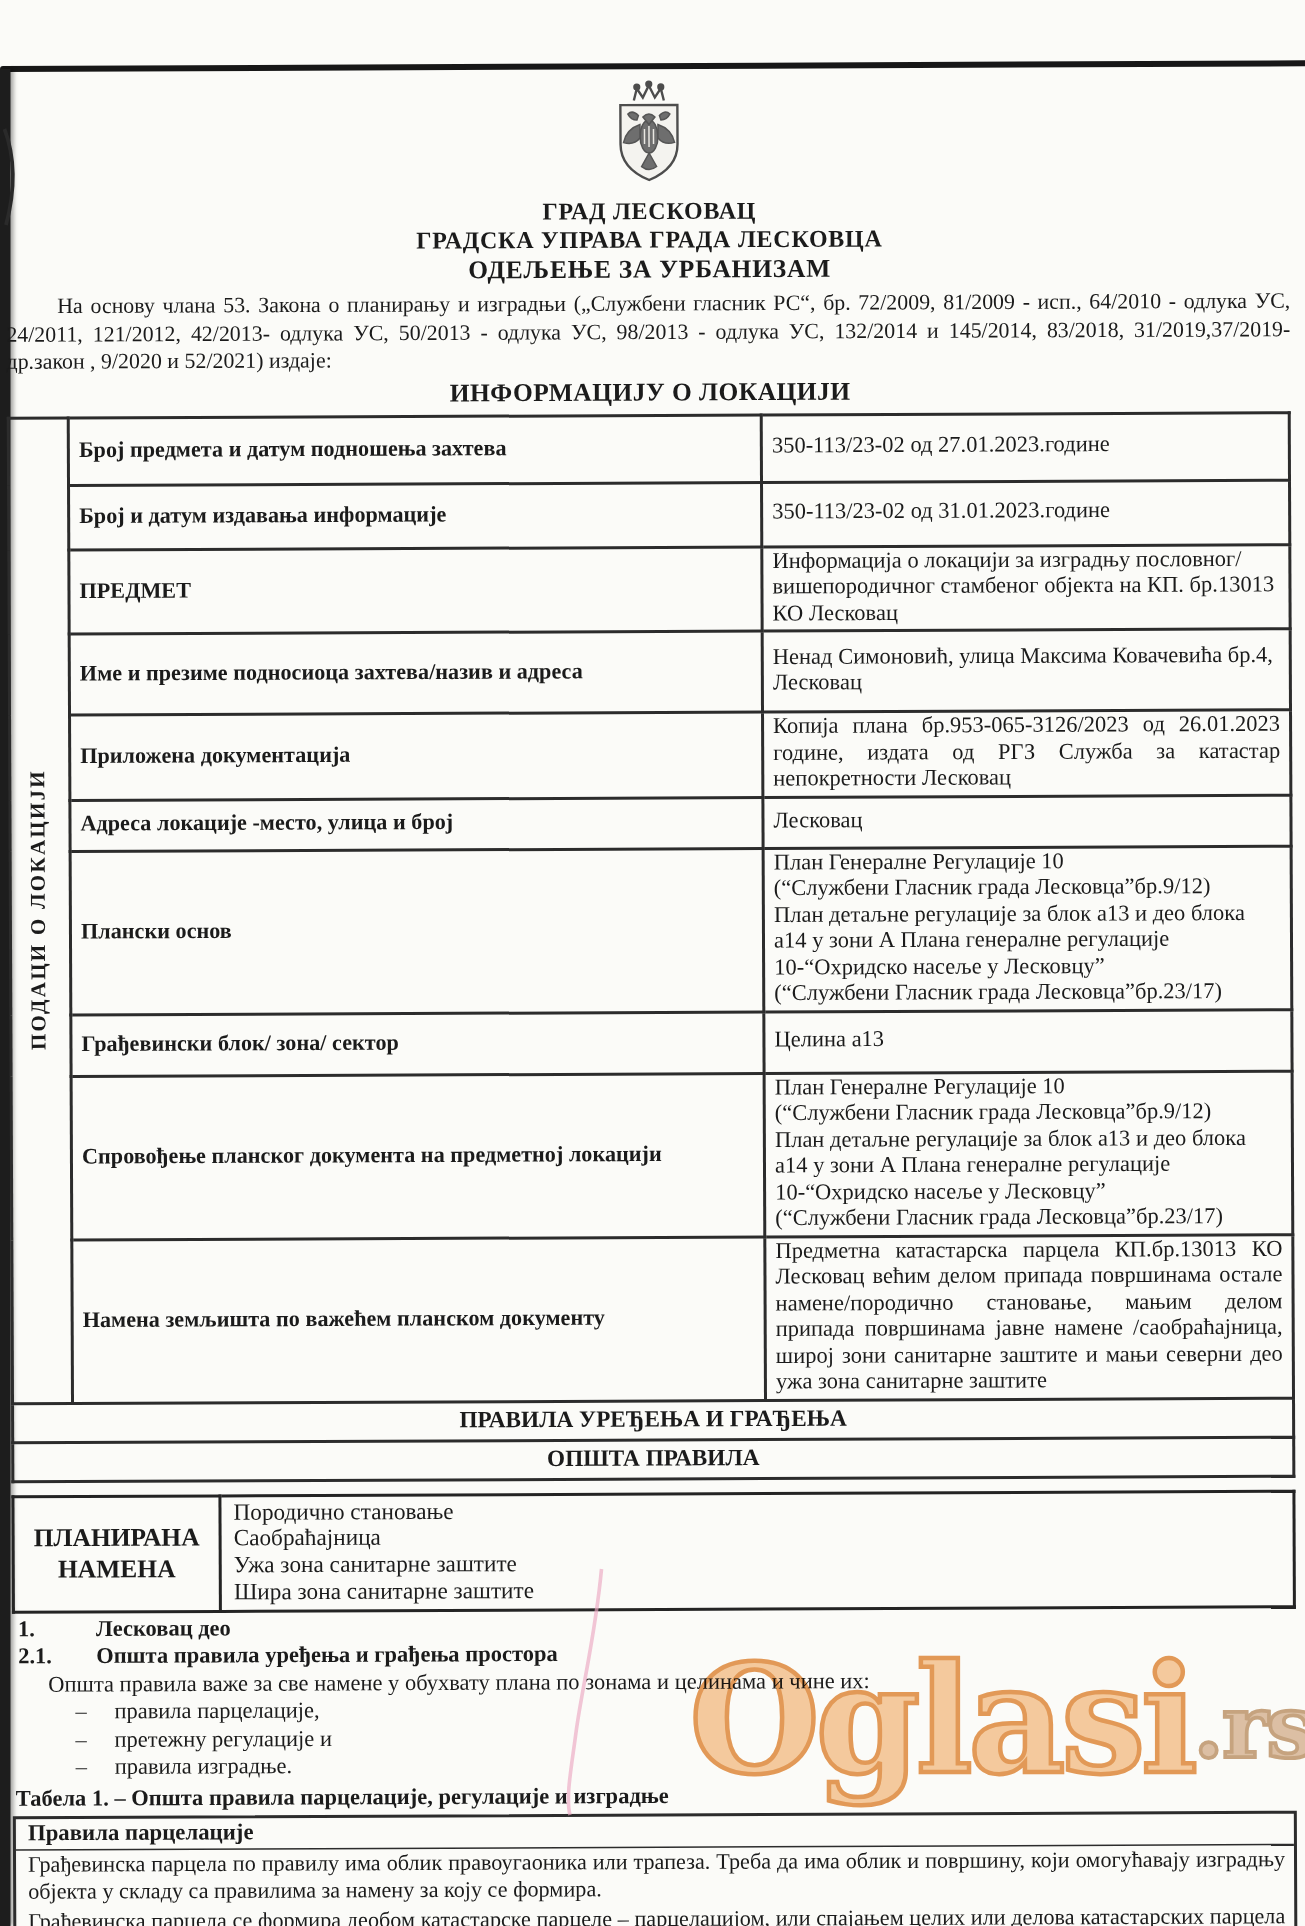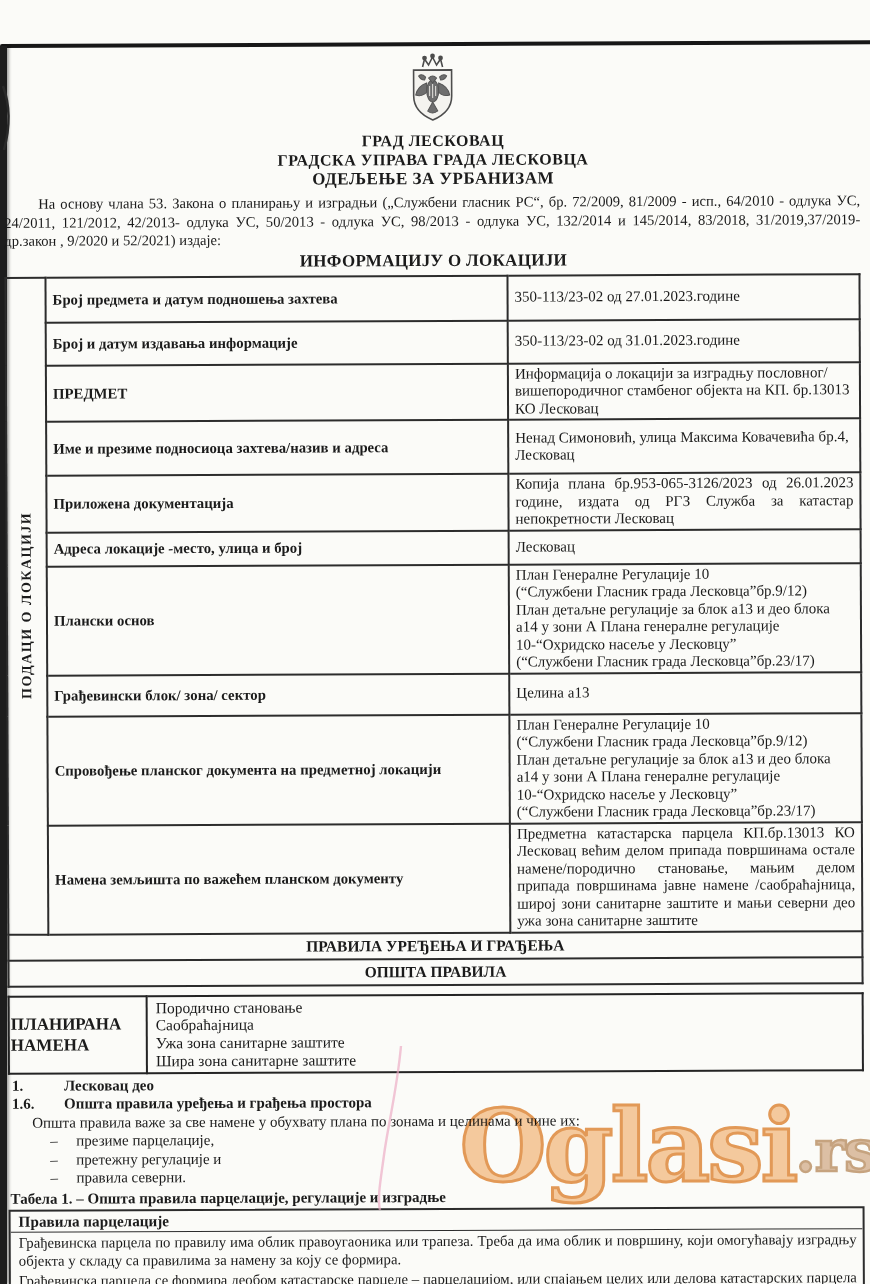--- a/index.html
+++ b/index.html
@@ -33,21 +33,21 @@
   td.val{font-size:15px;line-height:17.5px;white-space:pre-line;padding-left:10px;}
   td.val.just{text-align:justify;}
   tr.hr1{height:45px}tr.hr2{height:43px}tr.hr3{height:44px}tr.hr4{height:54px}tr.hr5{height:52px}
   tr.hr6{height:34px}tr.hr7{height:87px}tr.hr8{height:41px}tr.hr9{height:92px}tr.hr10{height:94px}
   
   .sec-h{margin-left:6px;width:852px;border:2px solid #2c2c2c;border-top:none;height:24px;
     font-weight:bold;font-size:15.5px;text-align:center;line-height:24px;}
   
   table.planned{border-collapse:collapse;margin:8px 0 0 6px;width:856px;table-layout:fixed;}
   table.planned td{border:2.5px solid #242424;vertical-align:middle;}
-  td.pu-lbl{width:134px;font-weight:bold;font-size:17px;line-height:21px;}
+  td.pu-lbl{width:134px;text-align:center;font-weight:bold;font-size:17px;line-height:21px;}
   td.pu-val{font-size:15.5px;line-height:17.8px;white-space:pre-line;padding:2px 8px;height:70px;}
   
   .plan-section{margin:2px 8px 0 10px;font-size:15px;line-height:18.5px;}
   .pnum-row{font-weight:bold;}
   .pnum{display:inline-block;width:52px;}
   .intro{margin:0 0 0 20px;}
   .bullet{margin-left:38px;}
   .dash{display:inline-block;width:26px;}
   .caption{font-weight:bold;margin:2px 0 0 -2px;font-size:15px;}
   
@@ -173,31 +173,31 @@
 Шира зона санитарне заштите</td>
       </tr>
     </tbody>
       </table>
 
     <div class="plan-section">
       <div class="pnum-row">
         <span class="pnum">1.</span><span>Лесковац део</span>
       </div>
       <div class="pnum-row">
-        <span class="pnum">1.6.</span><span>Општа правила уређења и грађења простора</span>
+        <span class="pnum">2.1.</span><span>Општа правила уређења и грађења простора</span>
       </div>
       <p class="intro">Општа правила важе за све намене у обухвату плана по зонама и целинама и чине их:</p>
       <div class="bullet">
-        <span class="dash">–</span><span>презиме парцелације,</span>
+        <span class="dash">–</span><span>правила парцелације,</span>
       </div>
       <div class="bullet">
         <span class="dash">–</span><span>претежну регулације и</span>
       </div>
       <div class="bullet">
-        <span class="dash">–</span><span>правила северни.</span>
+        <span class="dash">–</span><span>правила изградње.</span>
       </div>
       <div class="caption">Табела 1. – Општа правила парцелације, регулације и изградње</div>
     </div>
 
     <div class="rules-box">
       <div class="rules-h">Правила парцелације</div>
       <p>Грађевинска парцела по правилу има облик правоугаоника или трапеза. Треба да има облик и површину, који омогућавају изградњу објекта у складу са правилима за намену за коју се формира.</p>
       <p>Грађевинска парцела се формира деобом катастарске парцеле – парцелацијом, или спајањем целих или делова катастарских парцела - препарцелацијом до минимума утврђеног за претежну намену.</p>
 
     </div>

